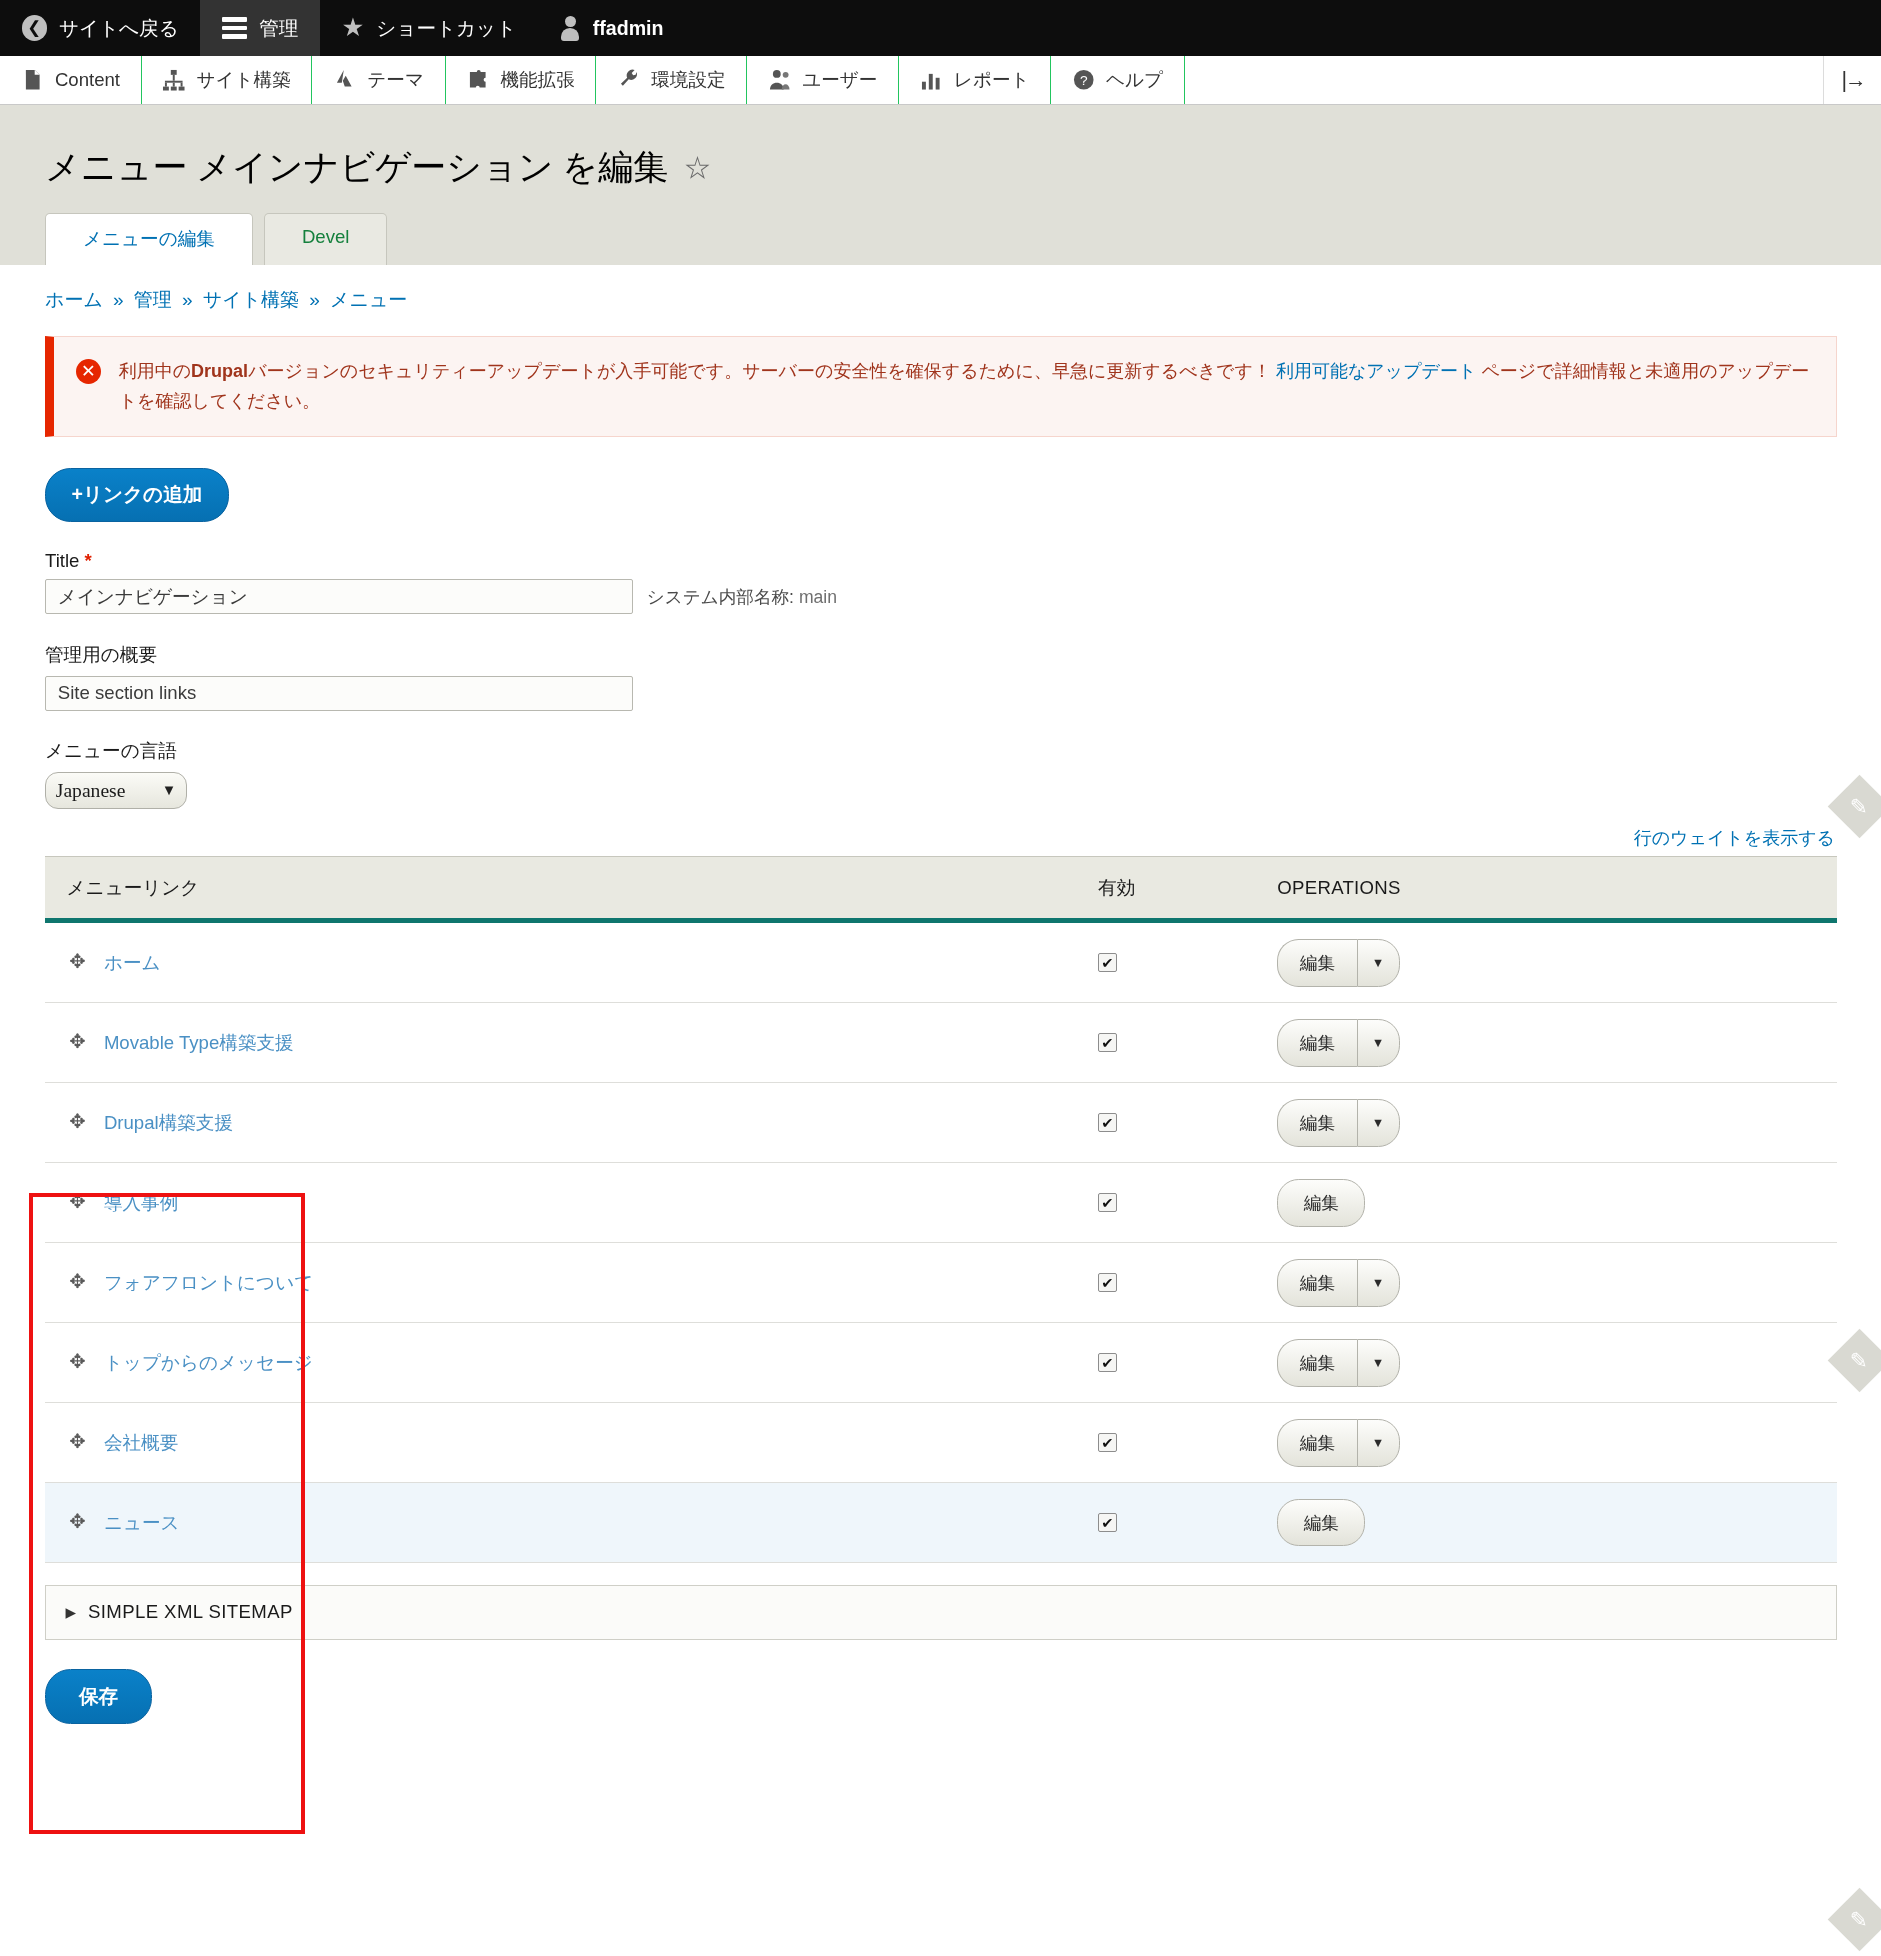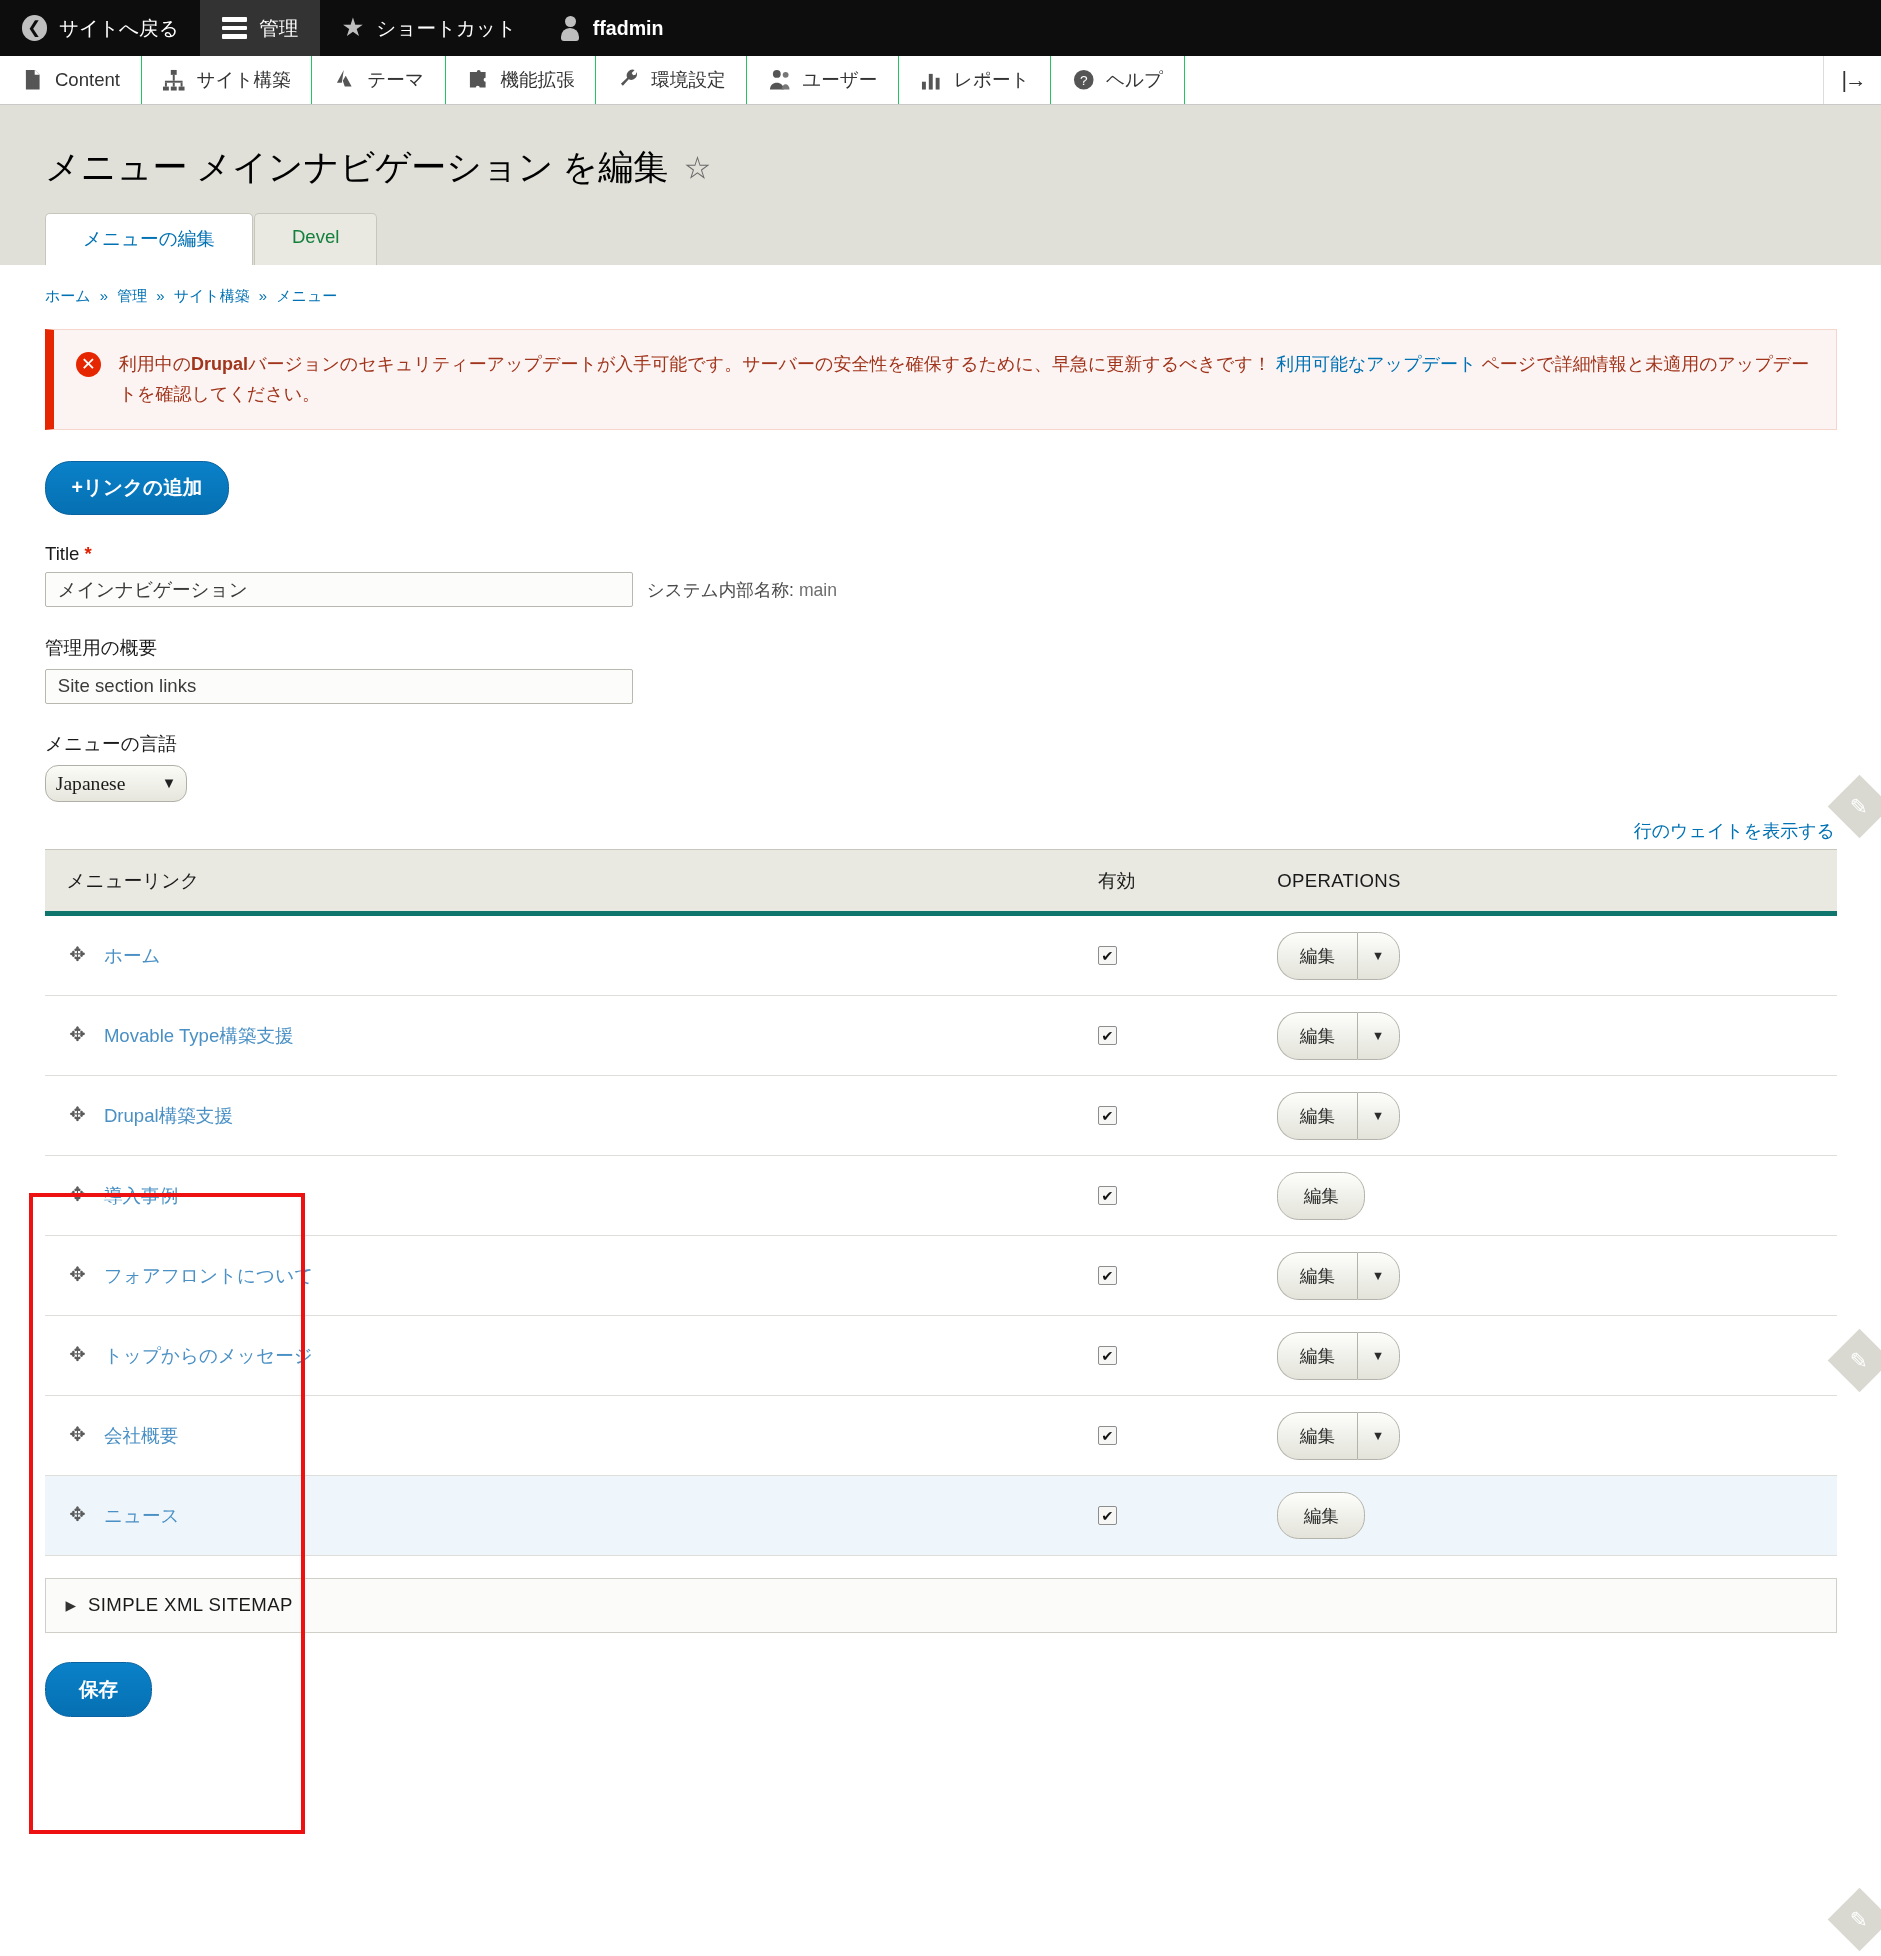--- a/index.html
+++ b/index.html
@@ -91,39 +91,39 @@
     font-family: "Liberation Serif", "DejaVu Serif", serif;
     font-size: 35px;
     color: #000;
     font-weight: normal;
     margin: 0;
     padding: 11.8px 0 21.6px 45px;
     display: flex; align-items: center; gap: 15.7px;
   }
   .star-outline { font-size: 27.4px; color: #6b6b6b; cursor: pointer; }
 
-  .tabs { display: flex; padding-left: 45px; gap: 1px; }
+  .tabs { display: flex; padding-left: 45px; gap: 11px; }
   .tab {
     border: 1px solid #c6c6bd;
     border-bottom: none;
     padding: 12.7px 37px;
     font-size: 18.6px;
     color: #15803d;
     background: #e9e9e2;
     border-radius: 4.9px 4.9px 0 0;
     cursor: pointer;
     white-space: nowrap;
   }
   .tab.active { background: #fff; color: #0071b3; }
 
   
   .main { background: #fff; padding: 0 0 0 0; position: relative; }
   .breadcrumb {
     padding: 21.6px 0 15.7px 45px;
-    font-size: 15px; color: #0071b3;
+    font-size: 19px; color: #0071b3;
   }
   .breadcrumb a { color: #0071b3; text-decoration: none; cursor: pointer; }
   .breadcrumb .sep { color: #0071b3; padding: 0 4.9px; }
 
   
   .msg-error {
     margin: 7.8px 45px 0 45px;
     background: #fcf4f2;
     border: 1px solid #f6d5cd;
     border-left: 9.8px solid #e62600;

